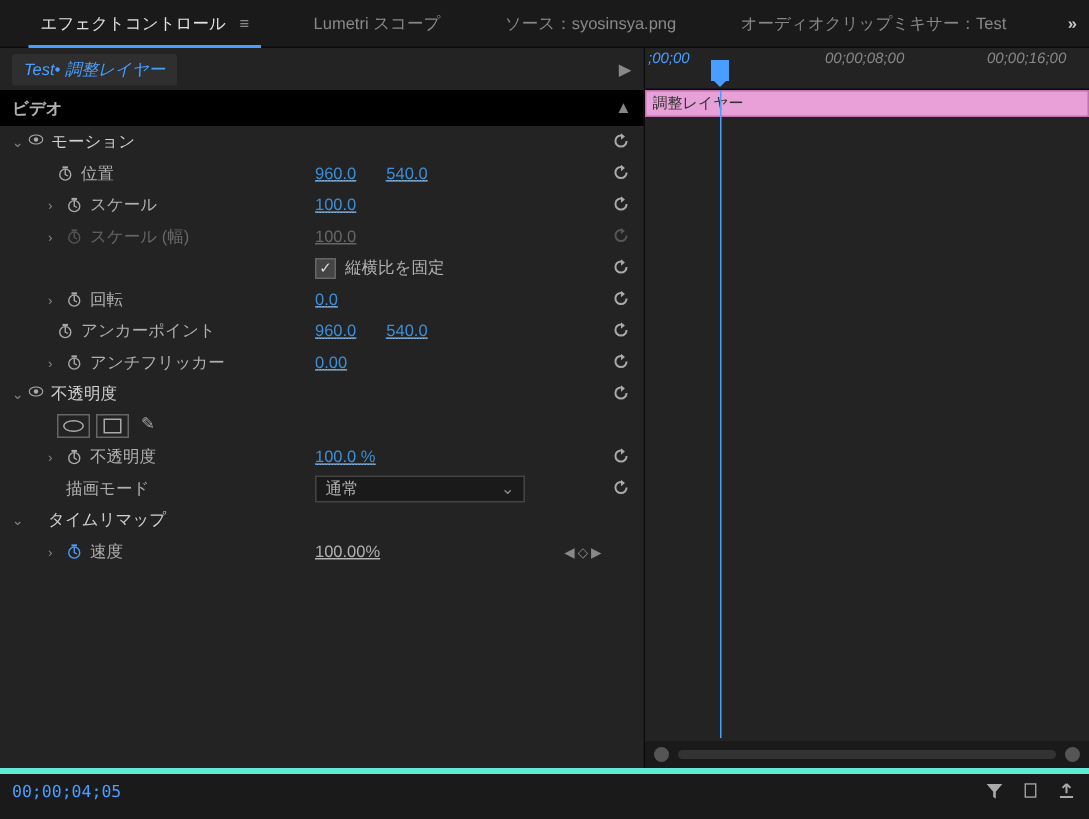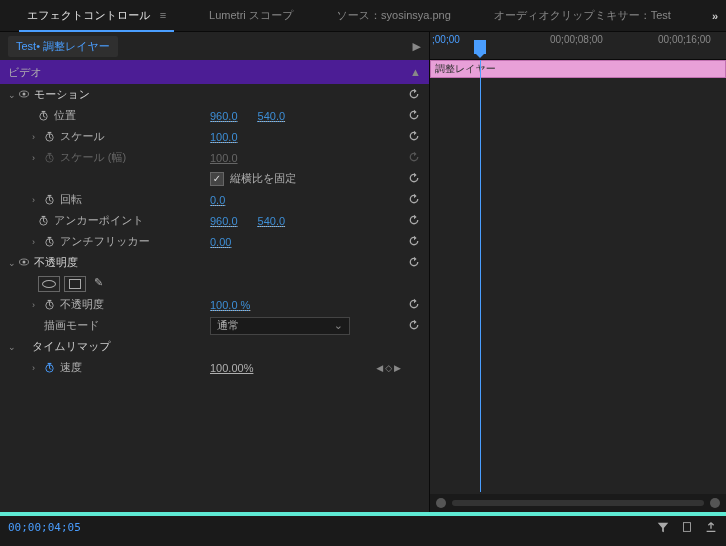--- a/index.html
+++ b/index.html
@@ -11,25 +11,25 @@
 .panel-tab.active::after { content: ''; position: absolute; bottom: -9px; left: -8px; right: -8px; height: 2px; background: #4a9eff; }
 .hamburger { color: #888; margin-left: 6px; }
 .overflow { margin-left: auto; color: #ccc; font-weight: bold; }
 
 .main { display: flex; height: 480px; background: #232323; }
 .left-pane { width: 430px; display: flex; flex-direction: column; border-right: 1px solid #0a0a0a; }
 .right-pane { flex: 1; display: flex; flex-direction: column; position: relative; }
 
 .source-tabs { display: flex; align-items: center; height: 28px; background: #232323; padding: 0 8px; gap: 12px; }
 .source-tab { color: #888; }
-.source-tab.active { background: #2f2f2f; padding: 3px 8px; border-radius: 2px; }
+.source-tab.active { background: #2f2f2f; padding: 3px 8px; border-radius: 2px; font-style: italic; }
 .source-tab .highlight { color: #4a9eff; }
 .play-arrow { margin-left: auto; color: #888; }
 
-.section-header { display: flex; align-items: center; height: 24px; padding: 0 8px; background: #4c1d95; }
+.section-header { display: flex; align-items: center; height: 24px; padding: 0 8px; background: #000000; font-weight: bold; }
 .section-header .caret { margin-left: auto; color: #888; }
 
 .props { flex: 1; background: #232323; overflow-y: auto; }
 .prop-row { display: flex; align-items: center; height: 21px; padding: 0 8px; position: relative; }
 .prop-row.group { color: #d0d0d0; }
 .twisty { width: 10px; display: inline-block; color: #888; font-size: 9px; }
 .twisty.sub { margin-left: 10px; }
 .stopwatch { width: 14px; height: 14px; display: inline-flex; align-items: center; justify-content: center; margin-right: 4px; }
 .stopwatch svg { width: 11px; height: 11px; }
 .label { flex: 0 0 auto; }
@@ -48,21 +48,21 @@
 .pen-icon { color: #aaa; margin-left: 4px; }
 .select-box { position: absolute; left: 210px; width: 140px; height: 18px; background: #1a1a1a; border: 1px solid #444; display: flex; align-items: center; padding: 0 6px; color: #b0b0b0; }
 .select-box .chev { margin-left: auto; color: #888; }
 .keyframe-nav { position: absolute; right: 28px; display: flex; gap: 2px; align-items: center; color: #888; }
 .keyframe-nav span { font-size: 9px; }
 .indent-1 { padding-left: 22px; }
 .indent-2 { padding-left: 36px; }
 
 .time-ruler { height: 28px; position: relative; background: #232323; border-bottom: 1px solid #0a0a0a; }
 .ruler-labels { display: flex; position: absolute; top: 2px; left: 0; right: 0; font-size: 10px; }
-.ruler-label { position: absolute; color: #888; }
+.ruler-label { position: absolute; color: #888; font-style: italic; }
 .ruler-label.cur { color: #4a9eff; }
 .playhead { position: absolute; top: 8px; width: 12px; height: 14px; background: #4a9eff; left: 44px; }
 .playhead::after { content: ''; position: absolute; bottom: -4px; left: 2px; border-left: 4px solid transparent; border-right: 4px solid transparent; border-top: 4px solid #4a9eff; }
 .playline { position: absolute; top: 28px; bottom: 20px; width: 1px; background: #4a9eff; left: 50px; z-index: 2; }
 
 .clip-area { flex: 1; position: relative; background: #232323; }
 .clip { position: absolute; top: 0; left: 0; right: 0; height: 18px; background: #e8a0d8; color: #333; padding: 1px 4px; font-size: 10px; border: 1px solid #c070b0; }
 
 .hscroll { height: 18px; background: #1a1a1a; display: flex; align-items: center; padding: 0 6px; gap: 6px; }
 .hscroll-handle { width: 10px; height: 10px; border-radius: 50%; background: #555; }

